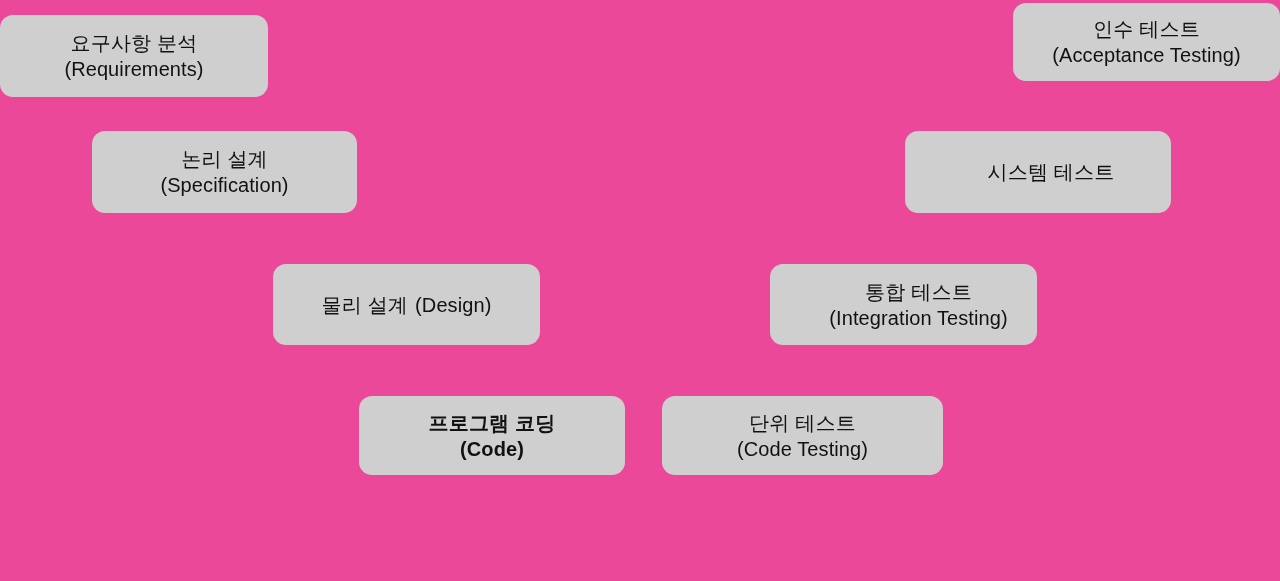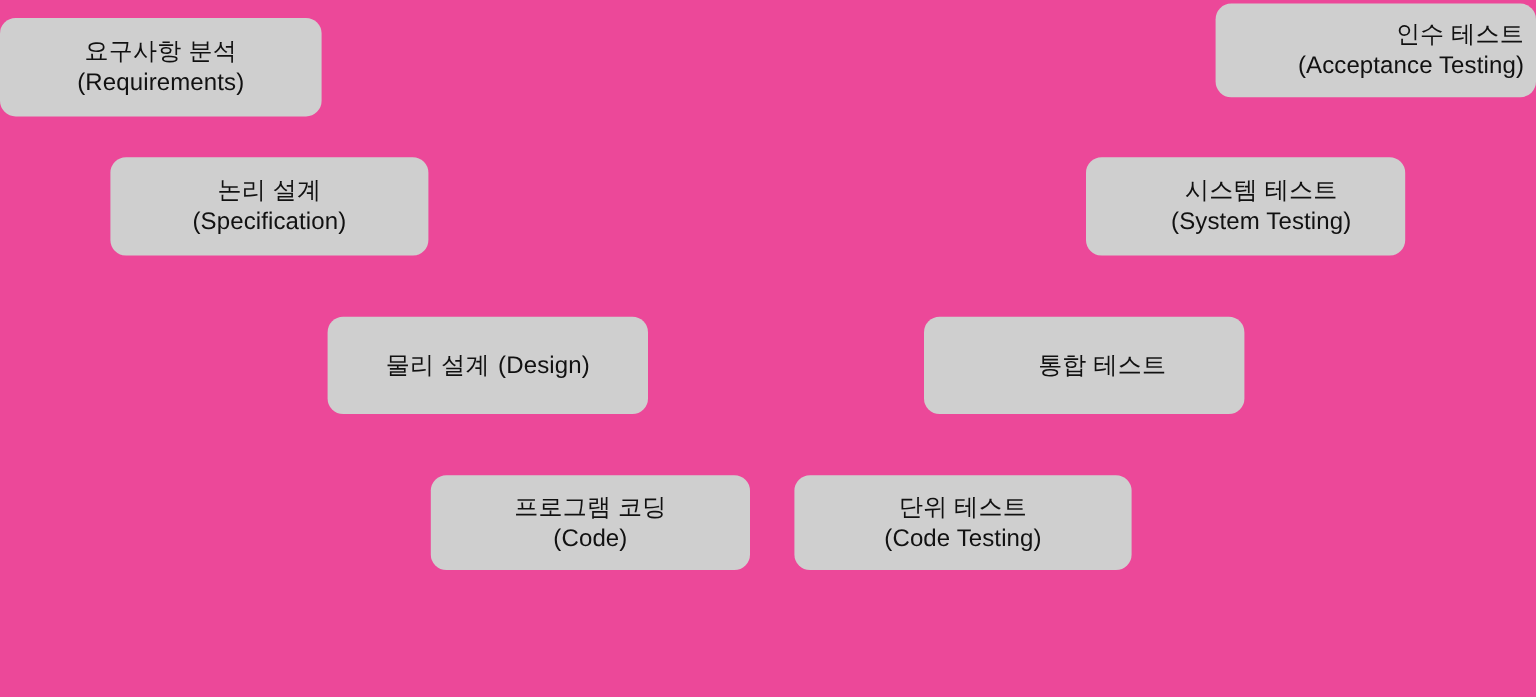--- a/index.html
+++ b/index.html
@@ -51,27 +51,27 @@
   }
   .node.inline .en {
     font-size: 20px;
   }
 
   
   #node-requirements   { left: 0px;    top: 15px;  width: 268px; height: 82px;
                          border-top-left-radius: 13px; border-bottom-left-radius: 13px; }
   #node-specification  { left: 92px;   top: 131px; width: 265px; height: 82px; }
   #node-design         { left: 235px;  top: 264px; width: 267px; height: 81px; margin-left: 38px; }
-  #node-code           { left: 359px;  top: 396px; width: 266px; height: 79px; }
+  #node-code           { left: 359px;  top: 396px; width: 266px; height: 79px; font-weight: bold; }
 
   #node-unit-testing   { left: 662px;  top: 396px; width: 281px; height: 79px; }
   #node-integration    { left: 770px;  top: 264px; width: 267px; height: 81px; padding-left: 40px; }
   #node-system-testing { left: 905px;  top: 131px; width: 266px; height: 82px; padding-left: 36px; }
   #node-acceptance     { left: 1013px; top: 3px;   width: 267px; height: 78px;
-                         border-top-right-radius: 13px; border-bottom-right-radius: 13px; align-items: flex-end; }
+                         border-top-right-radius: 13px; border-bottom-right-radius: 13px; }
 </style>
 </head>
 <body>
 
 <div id="canvas">
 
   <div class="node" id="node-requirements">
     <span class="ko">요구사항 분석</span>
     <span class="en">(Requirements)</span>
   </div>
@@ -91,25 +91,25 @@
     <span class="en">(Code)</span>
   </div>
 
   <div class="node" id="node-unit-testing">
     <span class="ko">단위 테스트</span>
     <span class="en">(Code Testing)</span>
   </div>
 
   <div class="node" id="node-integration">
     <span class="ko">통합 테스트</span>
+    <span class="en">(Integration Testing)</span>
   </div>
 
   <div class="node" id="node-system-testing">
     <span class="ko">시스템 테스트</span>
-    <span class="en">(System Testing)</span>
   </div>
 
   <div class="node" id="node-acceptance">
     <span class="ko">인수 테스트</span>
     <span class="en">(Acceptance Testing)</span>
   </div>
 
 </div>
 
 </body></html>

